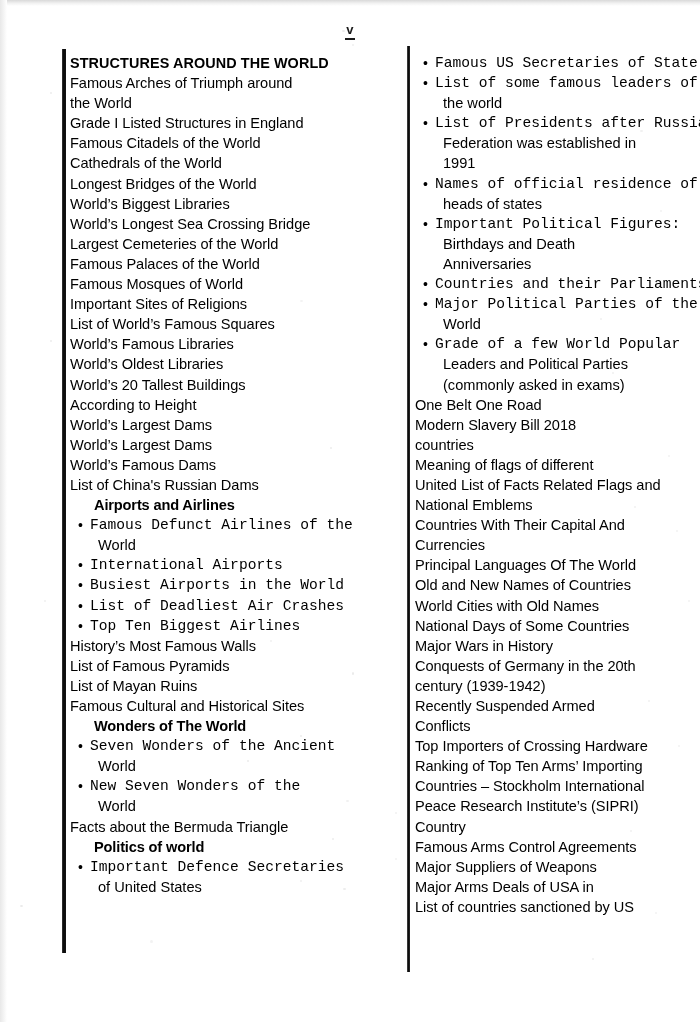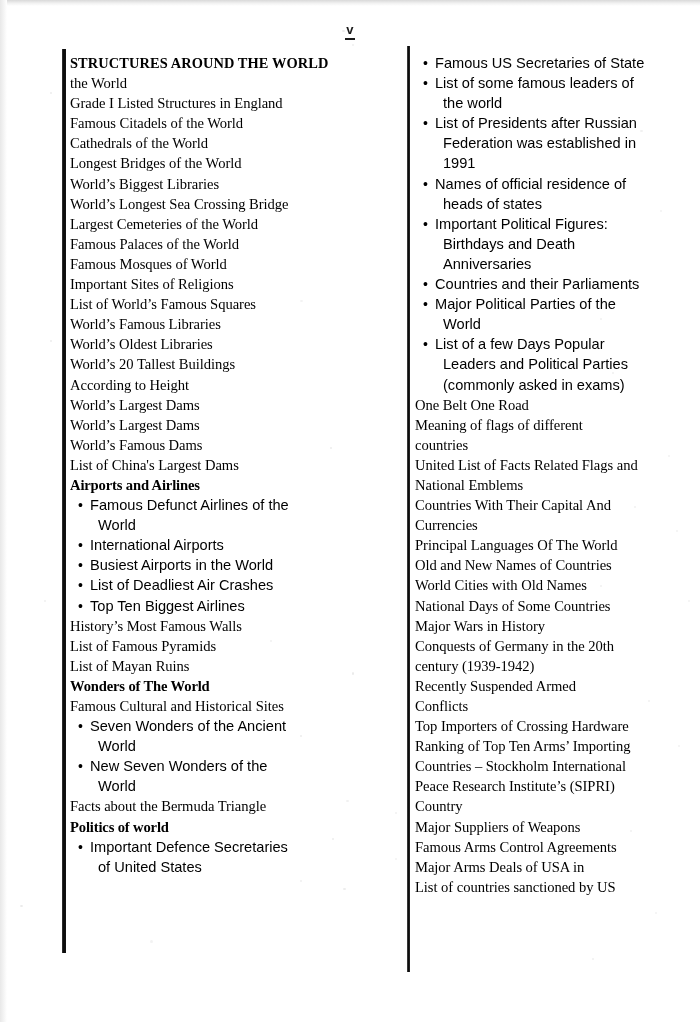--- a/index.html
+++ b/index.html
@@ -79,23 +79,22 @@
     top: 53px;
   }
   .col-left  { left: 70px; width: 320px; }
   .col-right { left: 415px; width: 270px; }
 
   .line {
     font-size: 14.6px;
     line-height: 20.1px;
     white-space: nowrap;
     letter-spacing: -0.05px;
-    font-family: Liberation Serif, serif;
-  }
-  .line.bold { font-weight: 700; letter-spacing: -0.15px; }
+  }
+  .line.bold { font-weight: 700; letter-spacing: -0.15px; margin-left: 24px; }
   .line.head { font-weight: 700; letter-spacing: 0.1px; font-size: 14.4px; }
 
   
   .bullet-row {
     display: flex;
     align-items: flex-start;
   }
   .bullet-row .bullet-mark {
     width: 20px;
     flex: 0 0 20px;
@@ -103,20 +102,21 @@
     padding-left: 8px;
     font-size: 14px;
     line-height: 20.1px;
     box-sizing: border-box;
   }
   .bullet-row .bullet-text {
     flex: 1 1 auto;
     font-size: 14.6px;
     line-height: 20.1px;
     white-space: nowrap;
+    font-family: Liberation Mono, monospace;
   }
   .cont {
     padding-left: 28px;
     font-size: 14.6px;
     line-height: 20.1px;
     white-space: nowrap;
   }
 
   
   .speck {
@@ -134,40 +134,41 @@
 
 <div class="page-marker">
   <span>v</span>
 </div>
 
 <div class="rule rule-left"></div>
 <div class="rule rule-mid"></div>
 
 <div class="col col-left" id="col-left">
     <div class="line head">STRUCTURES AROUND THE WORLD</div>
+    <div class="line">Famous Arches of Triumph around</div>
     <div class="line">the World</div>
     <div class="line">Grade I Listed Structures in England</div>
     <div class="line">Famous Citadels of the World</div>
     <div class="line">Cathedrals of the World</div>
     <div class="line">Longest Bridges of the World</div>
     <div class="line">World’s Biggest Libraries</div>
     <div class="line">World’s Longest Sea Crossing Bridge</div>
     <div class="line">Largest Cemeteries of the World</div>
     <div class="line">Famous Palaces of the World</div>
     <div class="line">Famous Mosques of World</div>
     <div class="line">Important Sites of Religions</div>
     <div class="line">List of World’s Famous Squares</div>
     <div class="line">World’s Famous Libraries</div>
     <div class="line">World’s Oldest Libraries</div>
     <div class="line">World’s 20 Tallest Buildings</div>
     <div class="line">According to Height</div>
     <div class="line">World’s Largest Dams</div>
     <div class="line">World’s Largest Dams</div>
     <div class="line">World’s Famous Dams</div>
-    <div class="line">List of China's Largest Dams</div>
+    <div class="line">List of China's Russian Dams</div>
     <div class="line bold">Airports and Airlines</div>
     <div class="bullet-row">
       <span class="bullet-mark">•</span>
       <span class="bullet-text">Famous Defunct Airlines of the</span>
     </div>
     <div class="cont">World</div>
     <div class="bullet-row">
       <span class="bullet-mark">•</span>
       <span class="bullet-text">International Airports</span>
     </div>
@@ -179,22 +180,22 @@
       <span class="bullet-mark">•</span>
       <span class="bullet-text">List of Deadliest Air Crashes</span>
     </div>
     <div class="bullet-row">
       <span class="bullet-mark">•</span>
       <span class="bullet-text">Top Ten Biggest Airlines</span>
     </div>
     <div class="line">History’s Most Famous Walls</div>
     <div class="line">List of Famous Pyramids</div>
     <div class="line">List of Mayan Ruins</div>
+    <div class="line">Famous Cultural and Historical Sites</div>
     <div class="line bold">Wonders of The World</div>
-    <div class="line">Famous Cultural and Historical Sites</div>
     <div class="bullet-row">
       <span class="bullet-mark">•</span>
       <span class="bullet-text">Seven Wonders of the Ancient</span>
     </div>
     <div class="cont">World</div>
     <div class="bullet-row">
       <span class="bullet-mark">•</span>
       <span class="bullet-text">New Seven Wonders of the</span>
     </div>
     <div class="cont">World</div>
@@ -237,47 +238,48 @@
       <span class="bullet-mark">•</span>
       <span class="bullet-text">Countries and their Parliaments</span>
     </div>
     <div class="bullet-row">
       <span class="bullet-mark">•</span>
       <span class="bullet-text">Major Political Parties of the</span>
     </div>
     <div class="cont">World</div>
     <div class="bullet-row">
       <span class="bullet-mark">•</span>
-      <span class="bullet-text">List of a few Days Popular</span>
+      <span class="bullet-text">Grade of a few World Popular</span>
     </div>
     <div class="cont">Leaders and Political Parties</div>
     <div class="cont">(commonly asked in exams)</div>
     <div class="line">One Belt One Road</div>
+    <div class="line">Modern Slavery Bill 2018</div>
+    <div class="line">countries</div>
     <div class="line">Meaning of flags of different</div>
-    <div class="line">countries</div>
     <div class="line">United List of Facts Related Flags and</div>
     <div class="line">National Emblems</div>
     <div class="line">Countries With Their Capital And</div>
     <div class="line">Currencies</div>
     <div class="line">Principal Languages Of The World</div>
     <div class="line">Old and New Names of Countries</div>
     <div class="line">World Cities with Old Names</div>
     <div class="line">National Days of Some Countries</div>
     <div class="line">Major Wars in History</div>
     <div class="line">Conquests of Germany in the 20th</div>
     <div class="line">century (1939-1942)</div>
     <div class="line">Recently Suspended Armed</div>
     <div class="line">Conflicts</div>
     <div class="line">Top Importers of Crossing Hardware</div>
     <div class="line">Ranking of Top Ten Arms’ Importing</div>
     <div class="line">Countries – Stockholm International</div>
     <div class="line">Peace Research Institute’s (SIPRI)</div>
     <div class="line">Country</div>
+    <div class="line">Famous Arms Control Agreements</div>
     <div class="line">Major Suppliers of Weapons</div>
-    <div class="line">Famous Arms Control Agreements</div>
     <div class="line">Major Arms Deals of USA in</div>
     <div class="line">List of countries sanctioned by US</div>
   </div>
 
 <div class="speck" style="left: 342px; top: 30px; width: 3px; height: 2px; opacity: 0.3;"></div>
 <div class="speck" style="left: 352px; top: 44px; width: 2px; height: 2px; opacity: 0.22;"></div>
 <div class="speck" style="left: 212px; top: 243px; width: 2px; height: 2px; opacity: 0.3;"></div>
 <div class="speck" style="left: 300px; top: 300px; width: 3px; height: 2px; opacity: 0.18;"></div>
 <div class="speck" style="left: 330px; top: 447px; width: 2px; height: 2px; opacity: 0.25;"></div>
 <div class="speck" style="left: 270px; top: 640px; width: 2px; height: 2px; opacity: 0.2;"></div>

